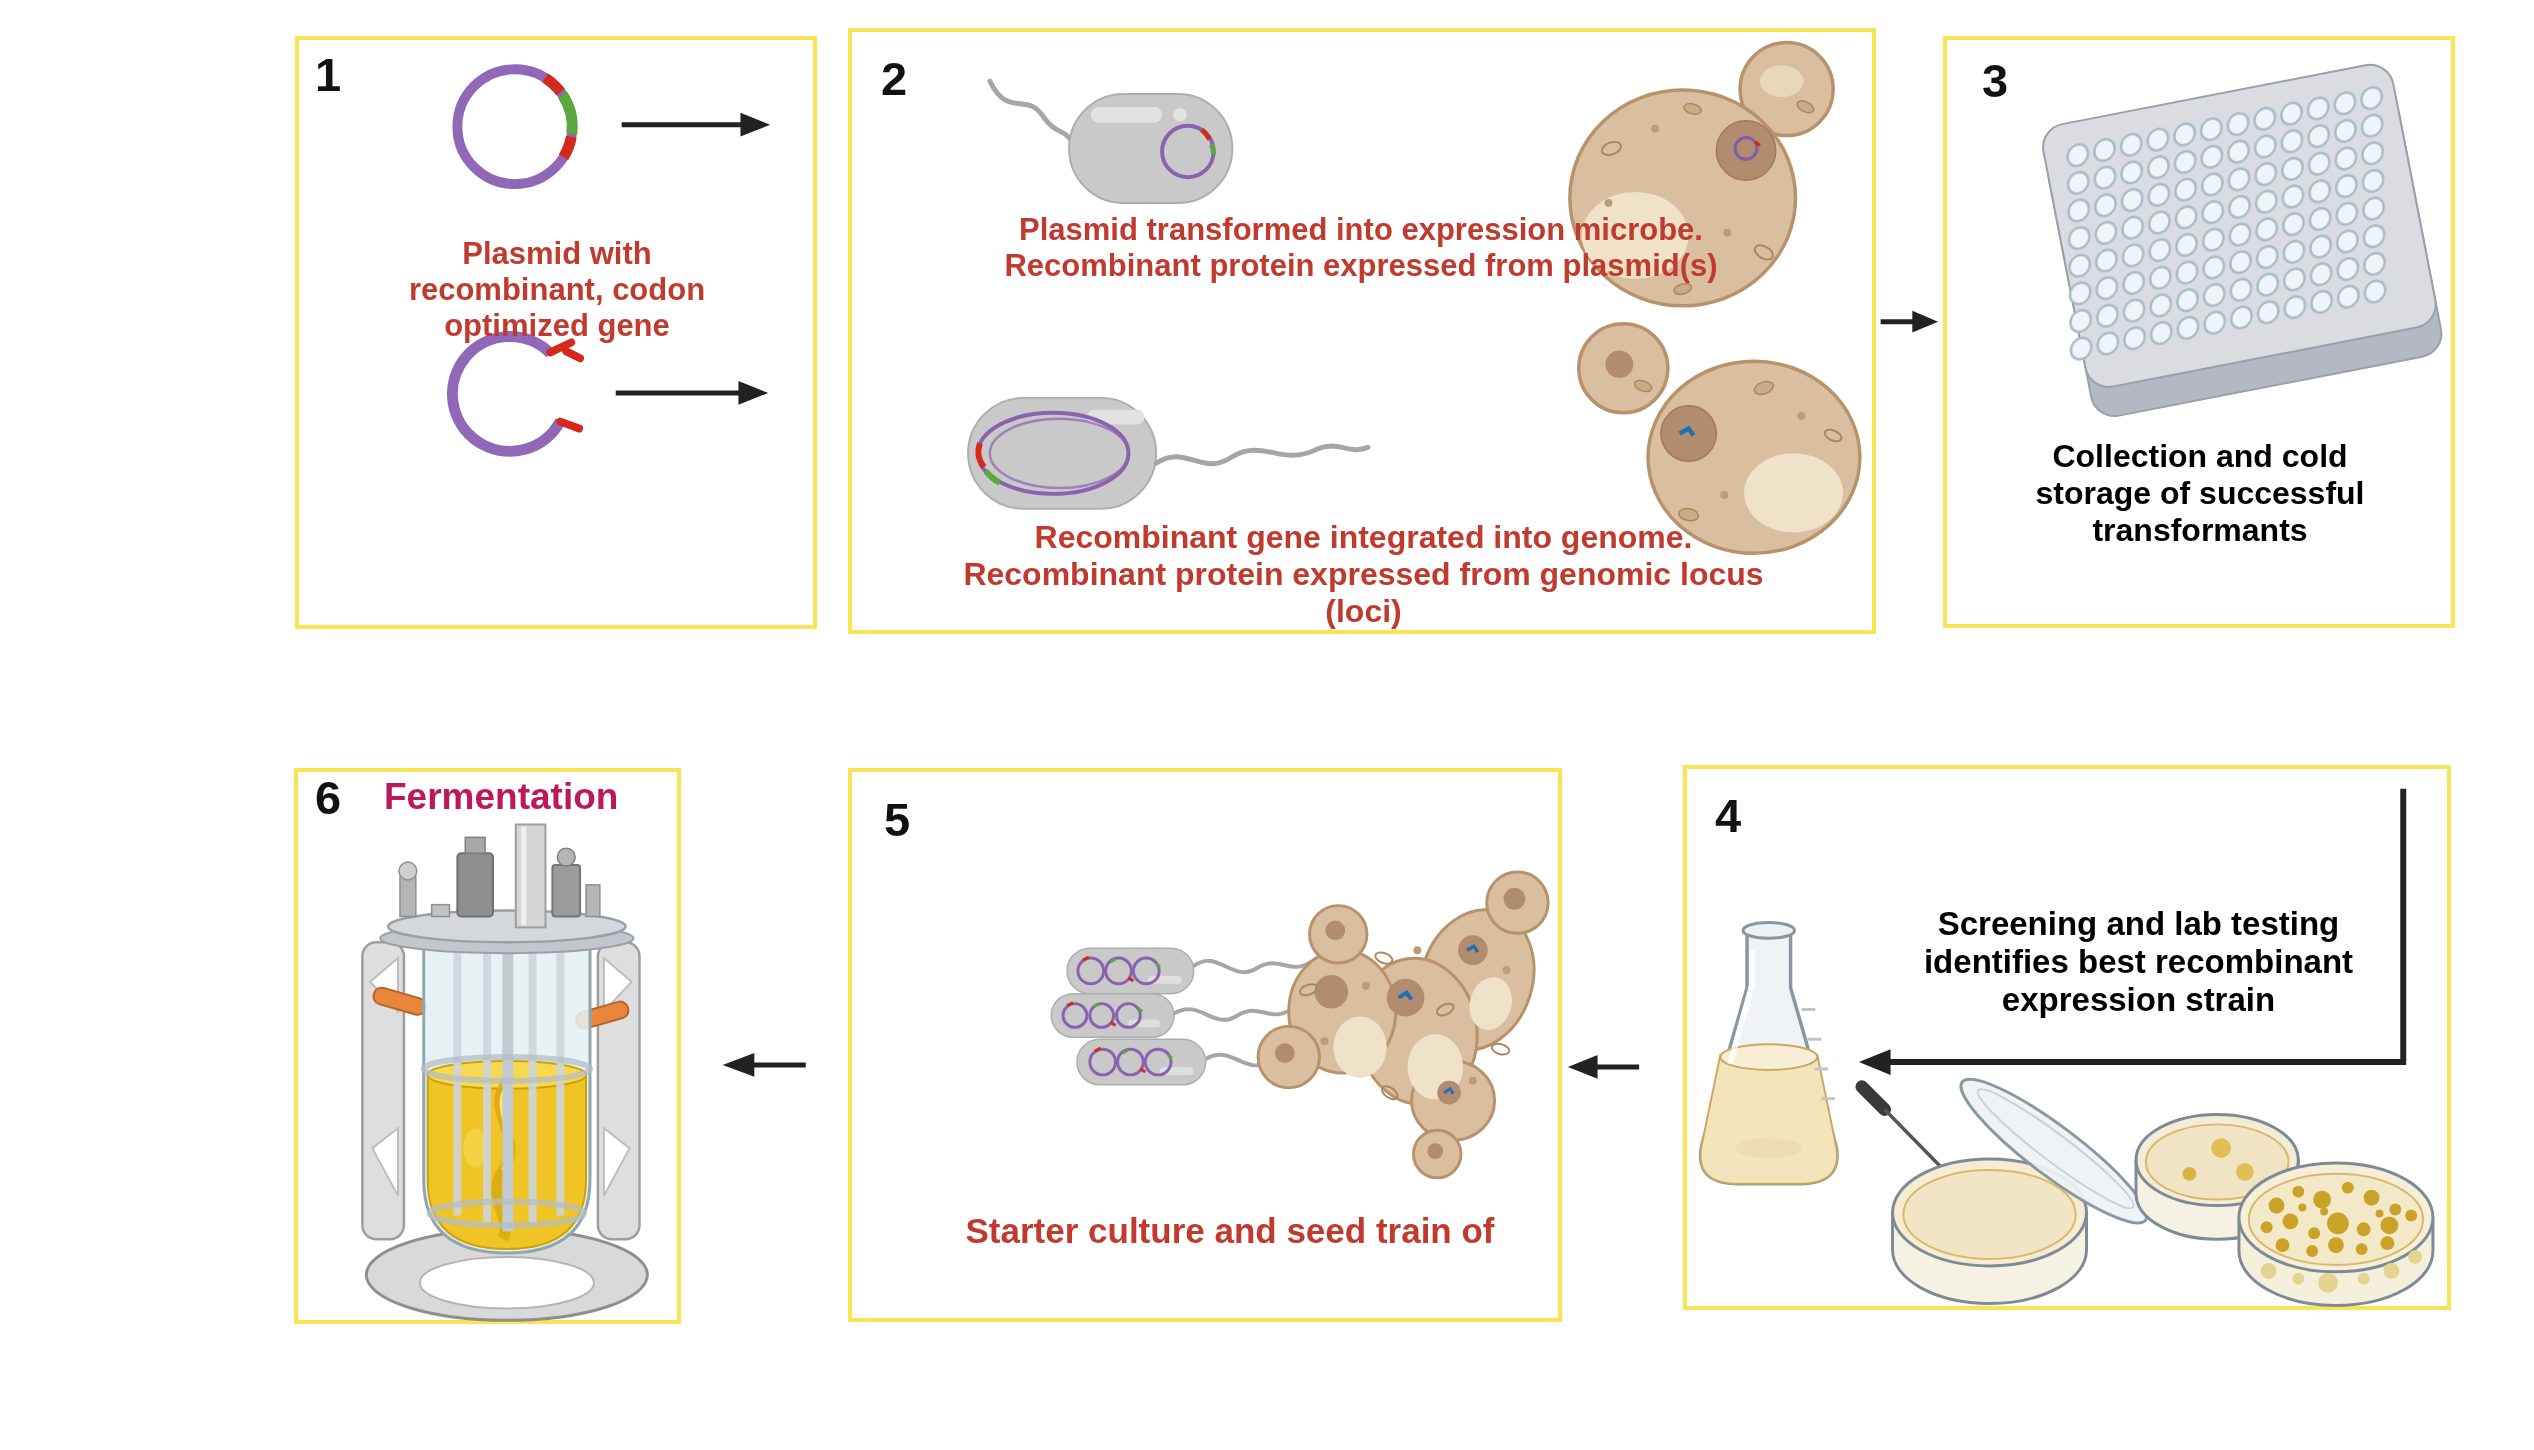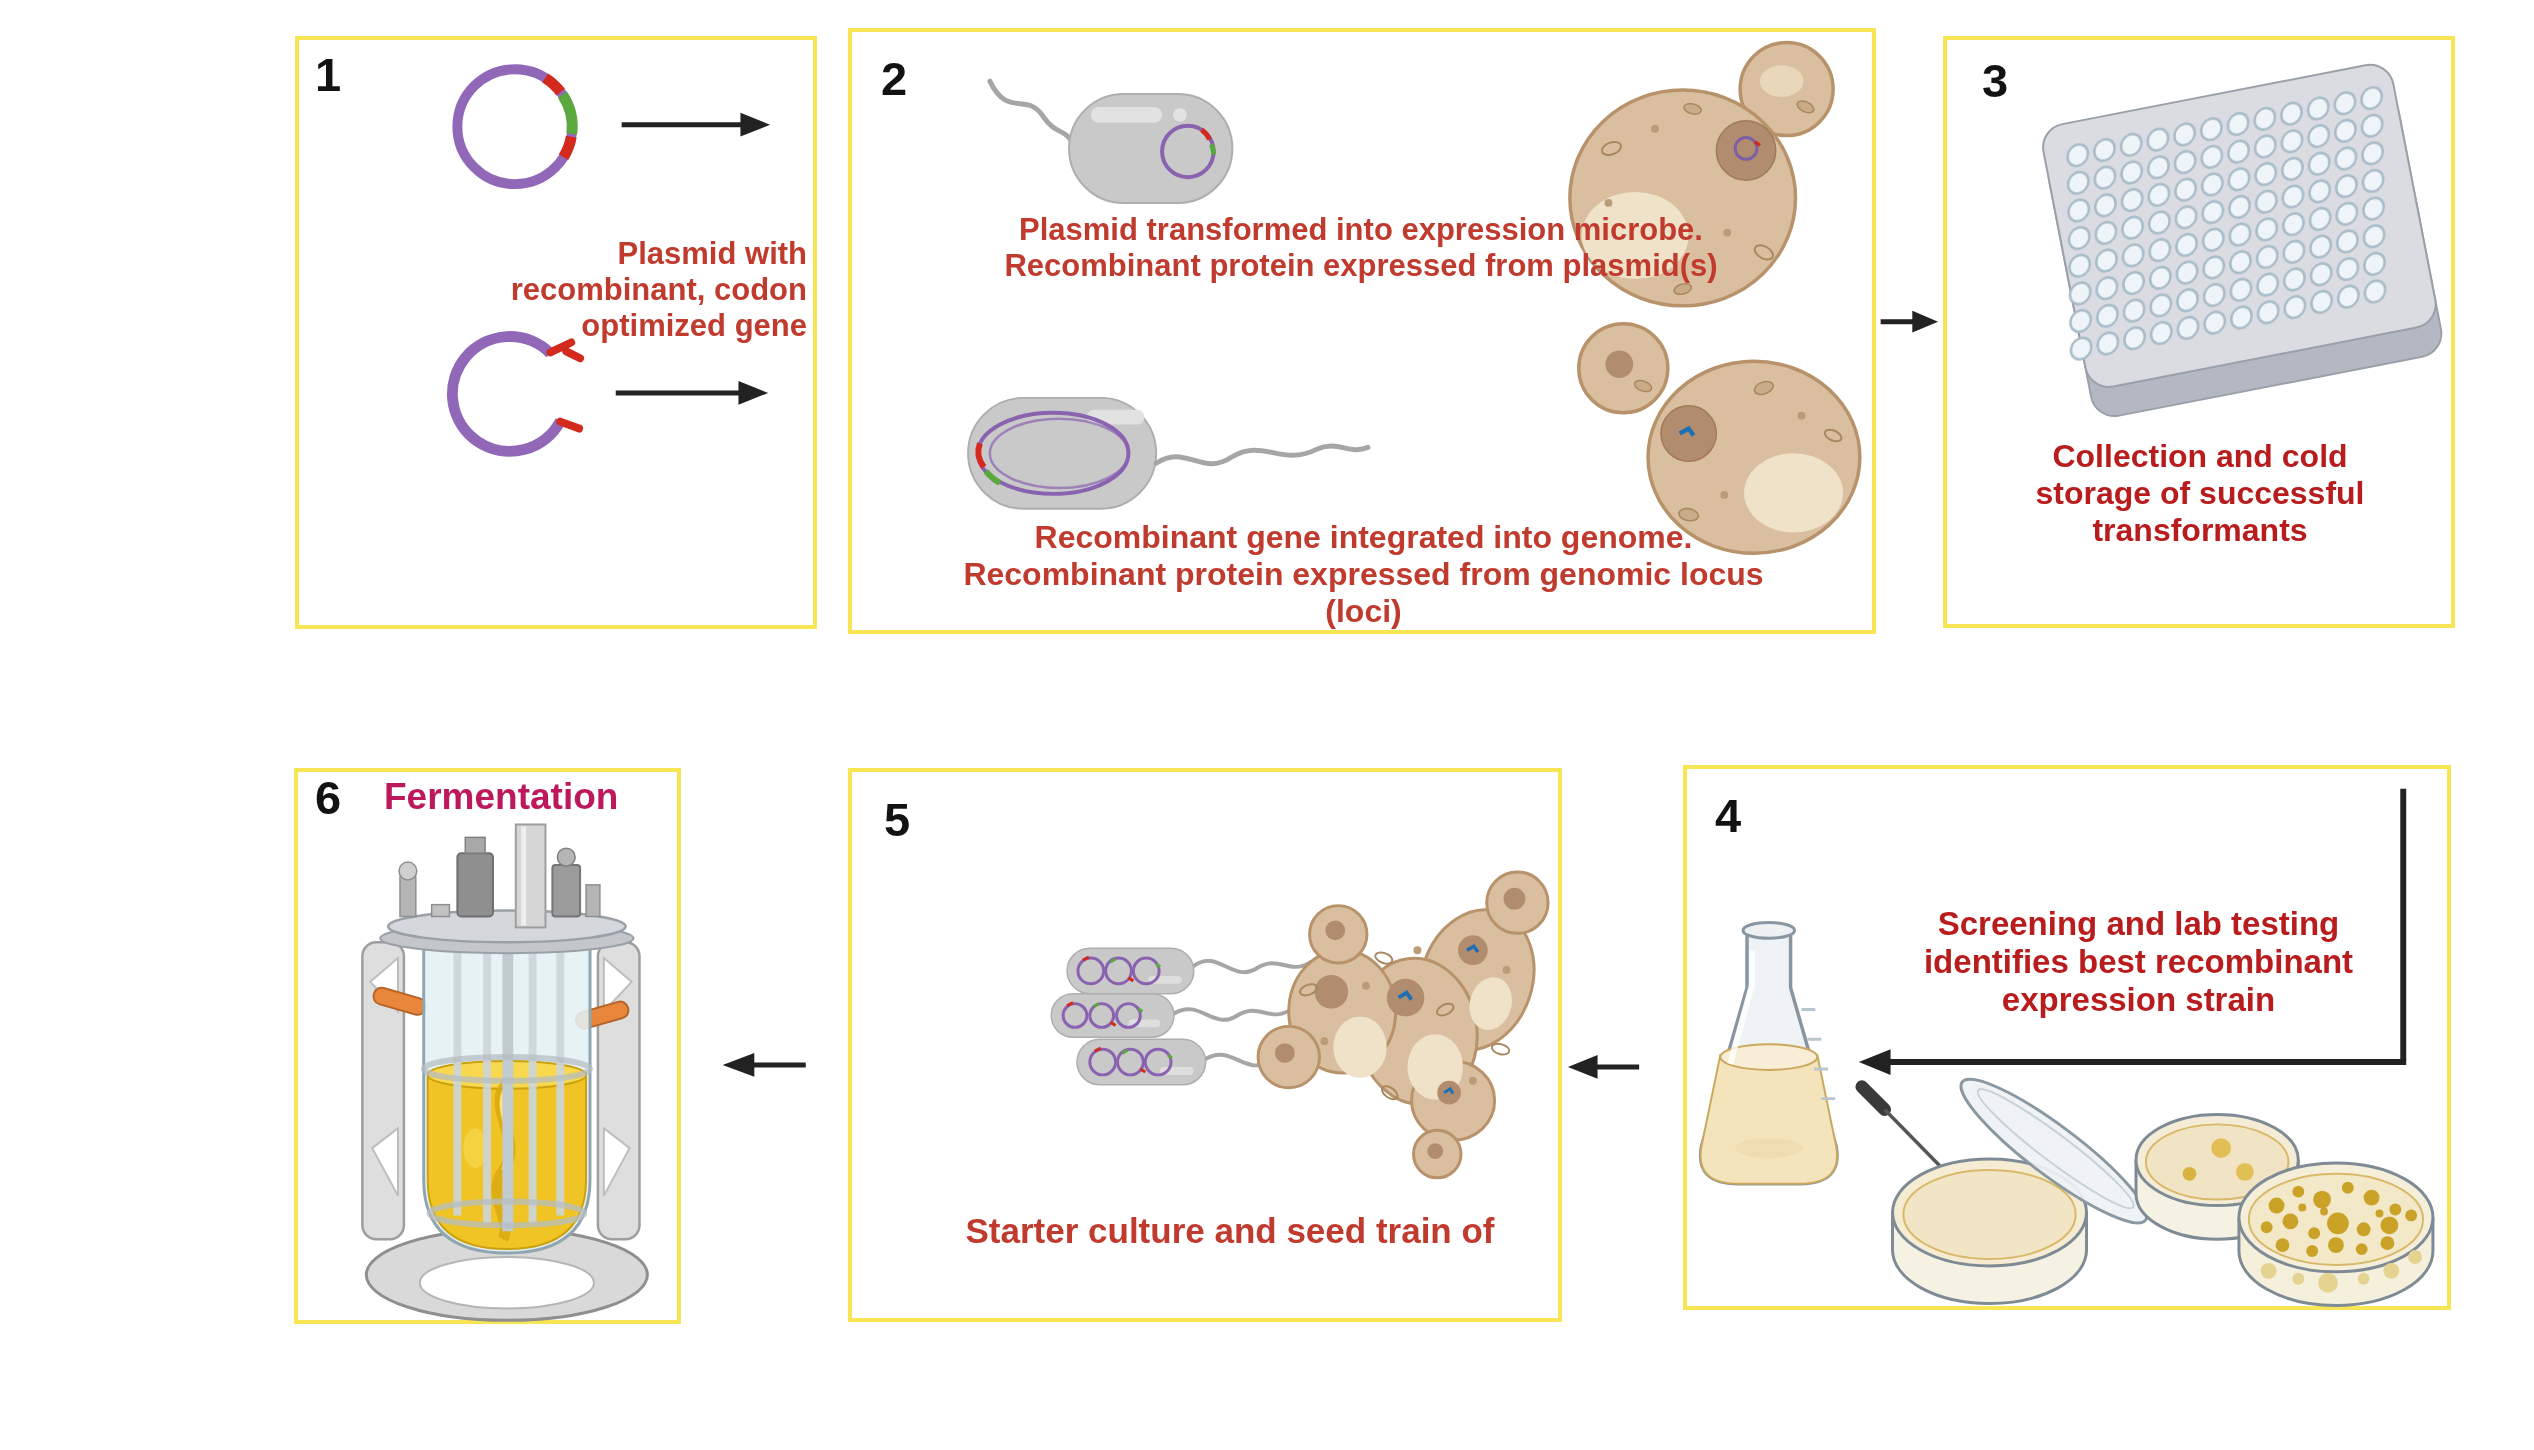--- a/index.html
+++ b/index.html
@@ -3,21 +3,21 @@
 <meta charset="utf-8">
 <style>
   html,body{margin:0;padding:0;background:#ffffff;}
   .canvas{position:relative;width:2534px;height:1450px;background:#ffffff;overflow:hidden;
           font-family:"Liberation Sans", sans-serif;}
   .art{position:absolute;left:0;top:0;}
   .panel{position:absolute;border:4px solid #f7e554;background:transparent;box-sizing:border-box;}
   .num{position:absolute;font-size:47px;font-weight:700;color:#121212;line-height:1;}
   .cap{position:absolute;font-weight:700;}
   .cap.red{color:#c03a2e;}
-  .cap.black{color:#b91c1c;}
+  .cap.black{color:#000000;}
   .cap.center{text-align:center;}
   .line{white-space:nowrap;}
   .t31{font-size:31px;line-height:36px;}
   .t32{font-size:32px;line-height:37px;}
   .t33{font-size:33px;line-height:38px;}
   .t35{font-size:35px;line-height:46px;}
   .title6{position:absolute;font-size:37px;font-weight:700;color:#be185d;line-height:1;}
 </style>
 </head>
 <body>
@@ -325,21 +325,21 @@
   </svg>
 
   <div class="num" style="left:315px;top:51px;">1</div>
   <div class="num" style="left:881px;top:55px;">2</div>
   <div class="num" style="left:1982px;top:57px;">3</div>
   <div class="num" style="left:1715px;top:792px;">4</div>
   <div class="num" style="left:884px;top:796px;">5</div>
   <div class="num" style="left:315px;top:774px;">6</div>
   <div class="title6" style="left:384px;top:778px;">Fermentation</div>
 
-  <div class="cap red center t31" style="left:307px;top:236px;width:500px;text-align:right;">
+  <div class="cap red center t31" style="left:307px;top:236px;width:500px;">
     <div class="line">Plasmid with</div>
     <div class="line">recombinant, codon</div>
     <div class="line">optimized gene</div>
   </div>
 
   <div class="cap red center t31" style="left:871px;top:212px;width:980px;">
     <div class="line">Plasmid transformed into expression microbe.</div>
     <div class="line">Recombinant protein expressed from plasmid(s)</div>
   </div>
 

